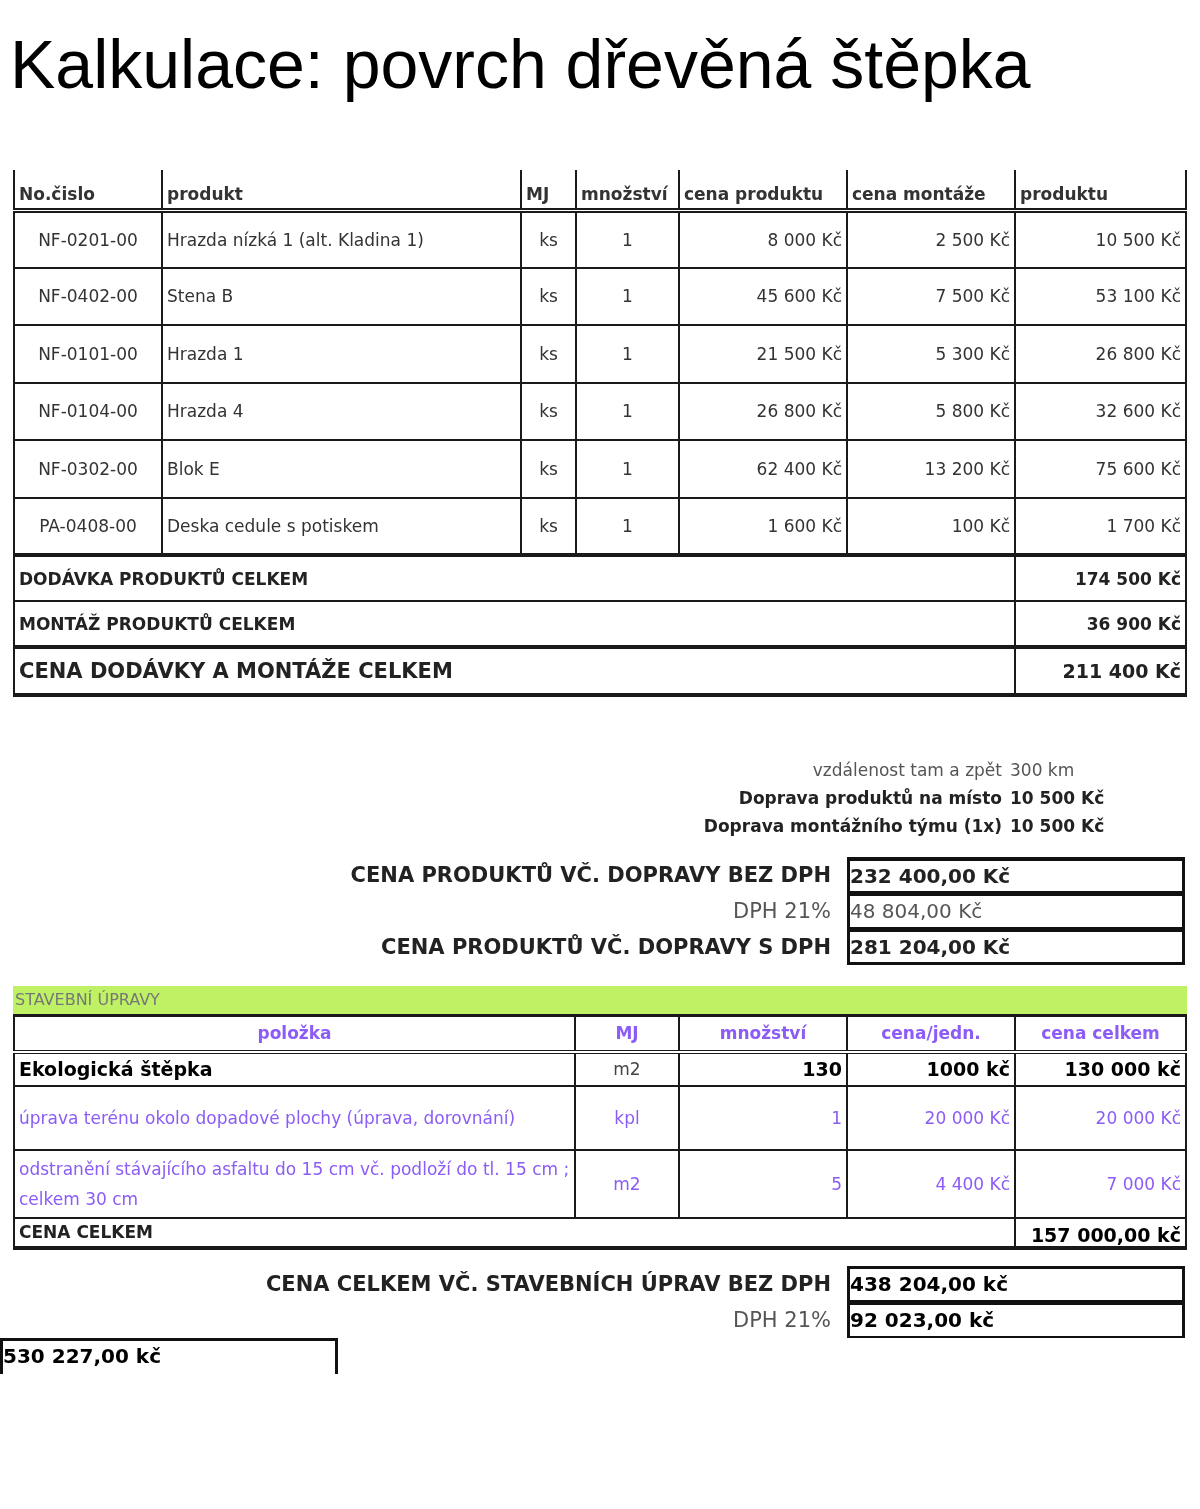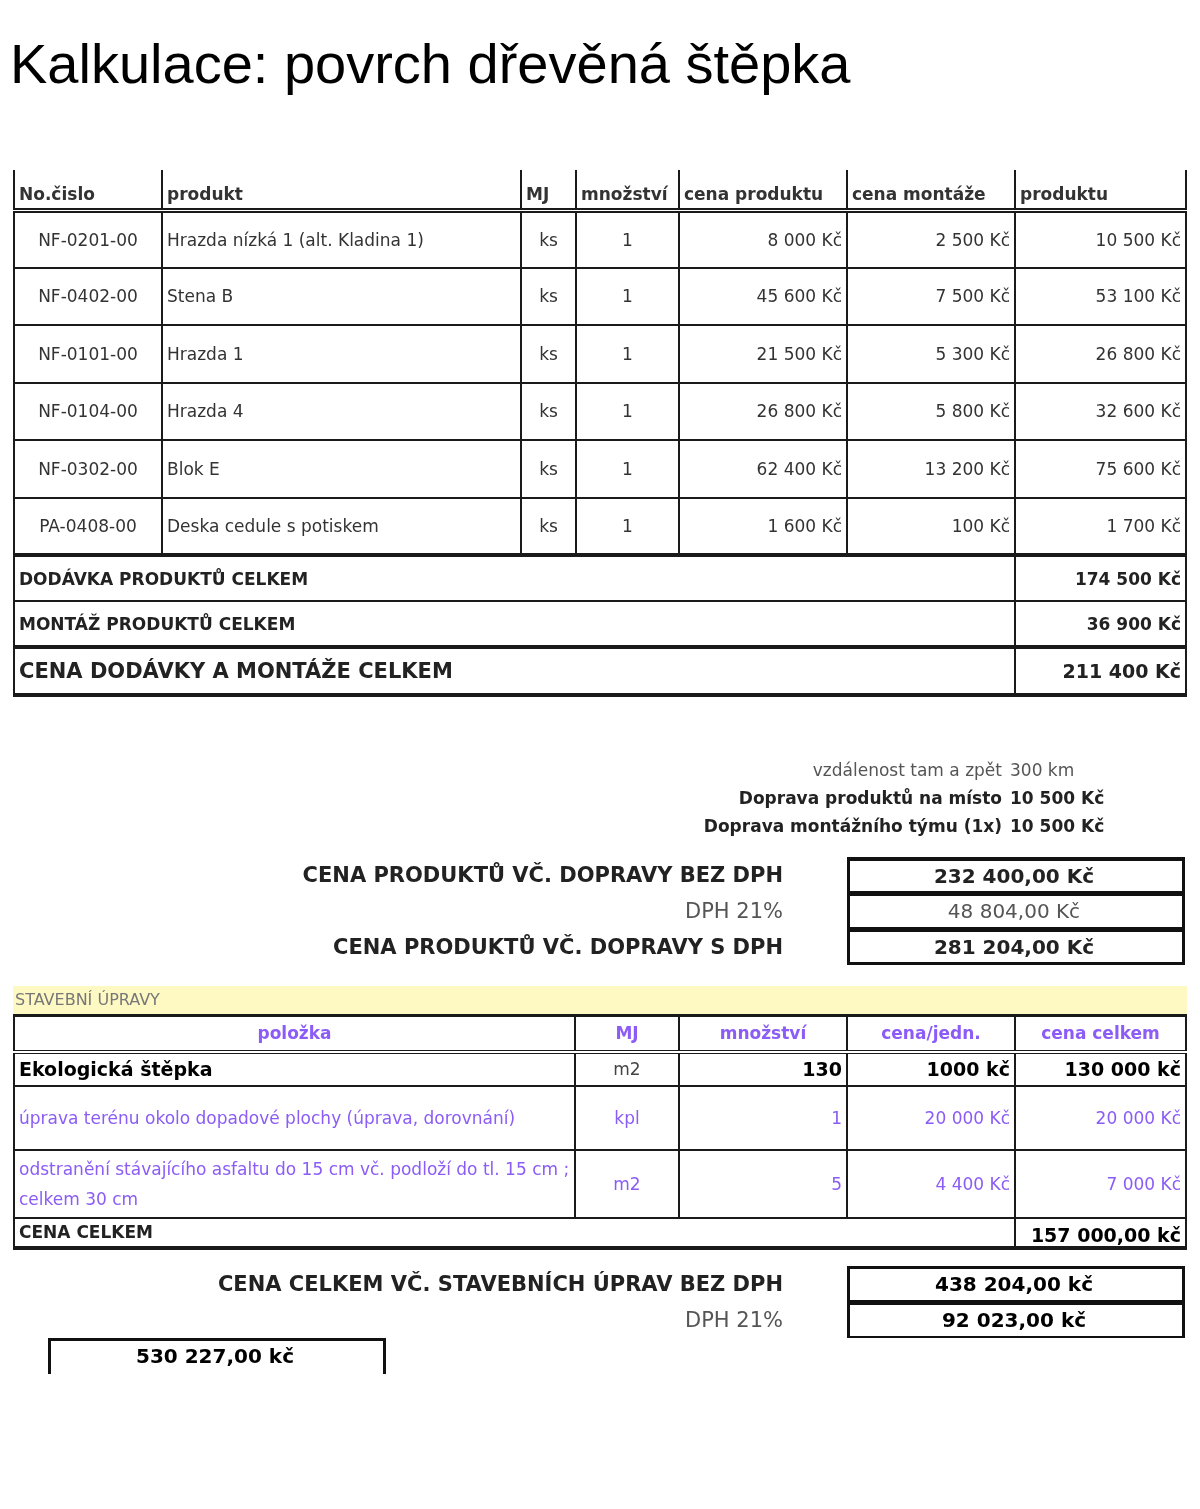--- a/index.html
+++ b/index.html
@@ -2,21 +2,21 @@
 <html><head>
 <meta charset="utf-8">
 <style>
   * { box-sizing: border-box; margin: 0; padding: 0; }
   html, body { width: 1200px; height: 1509px; background: #ffffff; overflow: hidden; }
   body { position: relative; font-family: "Liberation Sans", sans-serif; color: #111; }
 
   .page-title {
     position: absolute; left: 10px; top: 28px;
     font-family: "Liberation Sans", sans-serif;
-    font-size: 56px; font-weight: 400; color: #000; letter-spacing: 0px;
+    font-size: 68px; font-weight: 400; color: #000; letter-spacing: 0px;
     line-height: 72px; white-space: nowrap;
   }
 
   .doc { font-family: "DejaVu Sans", sans-serif; color: #2a2a2a; }
 
   
   .tbl {
     position: absolute; left: 13px; top: 170px; width: 1172px;
     border-collapse: collapse; table-layout: fixed;
   }
@@ -47,37 +47,37 @@
   .trow .tv { flex: 1; text-align: left; padding-right: 4px; }
   .trow.light { color: #555; }
   .trow.bold { font-weight: 700; color: #222; }
 
   
   .sumblock { position: absolute; left: 0; width: 1185px; }
   .srow { display: flex; height: 36px; align-items: center; }
   .srow .sl { flex: 1; text-align: right; padding-right: 16px; font-size: 21px; font-weight: 700; color: #222; }
   .srow .sv {
     width: 338px; height: 100%; border: 3px solid #111; border-bottom-width: 2px;
-    text-align: center; padding-right: 4px; font-size: 20px; line-height: 31px; font-weight: 700; color: #222; margin-left: 48px;
+    text-align: left; padding-right: 4px; font-size: 20px; line-height: 31px; font-weight: 700; color: #222;
   }
   .srow.vat .sl { font-weight: 400; color: #555; }
   .srow.vat .sv { font-weight: 400; color: #555; }
   .srow.last .sv { border-bottom-width: 3px; }
   .sb1 { top: 857px; }
   .sb1 .srow:first-child .sv { border-top-width: 4px; }
 
   .sb2 { top: 1266px; }
   .sb2 .srow .sv { color: #000; font-weight: 700; }
   .sb2 .srow.vat .sv { color: #000; font-weight: 700; }
   .sb2 .srow.last .sv { border-bottom: none; }
 
   
   .section-bar {
     position: absolute; left: 13px; top: 986px; width: 1174px; height: 28px;
-    background: #fef9c3; color: #777; font-size: 16px; padding-left: 2px; line-height: 28px;
+    background: #bef264; color: #777; font-size: 16px; padding-left: 2px; line-height: 28px;
   }
   .tbl2 {
     position: absolute; left: 13px; top: 1014px; width: 1172px;
     border-collapse: collapse; table-layout: fixed;
   }
   .tbl2 td, .tbl2 th { border: 2px solid #1a1a1a; font-size: 17px; padding: 0 4px; color: #8b5cf6; }
   .tbl2 th { height: 36px; font-weight: 700; text-align: center; border-top: 3px solid #1a1a1a; }
   .tbl2 thead th { border-bottom: 4px double #1a1a1a; }
   .tbl2 .r1 td { height: 34px; }
   .tbl2 .r2 td { height: 64px; }

